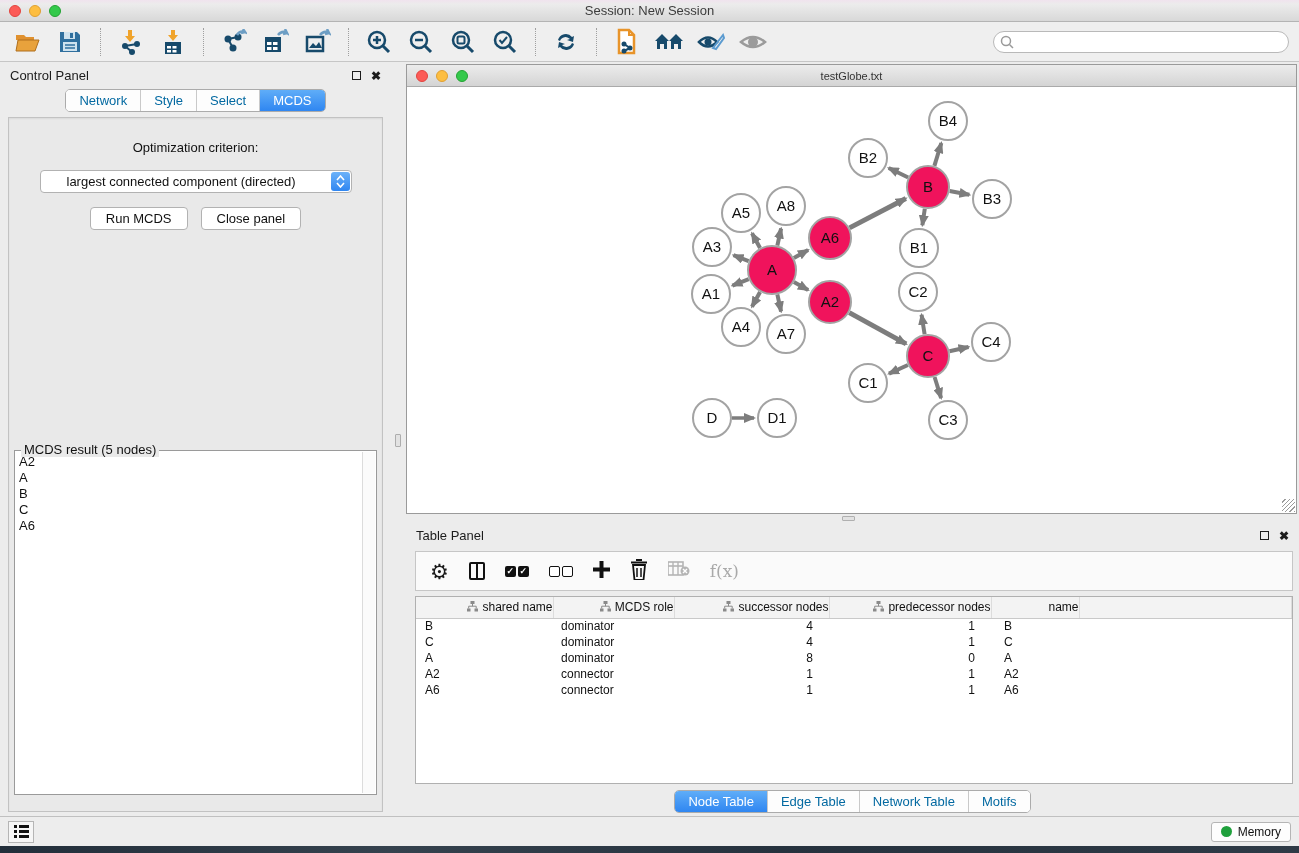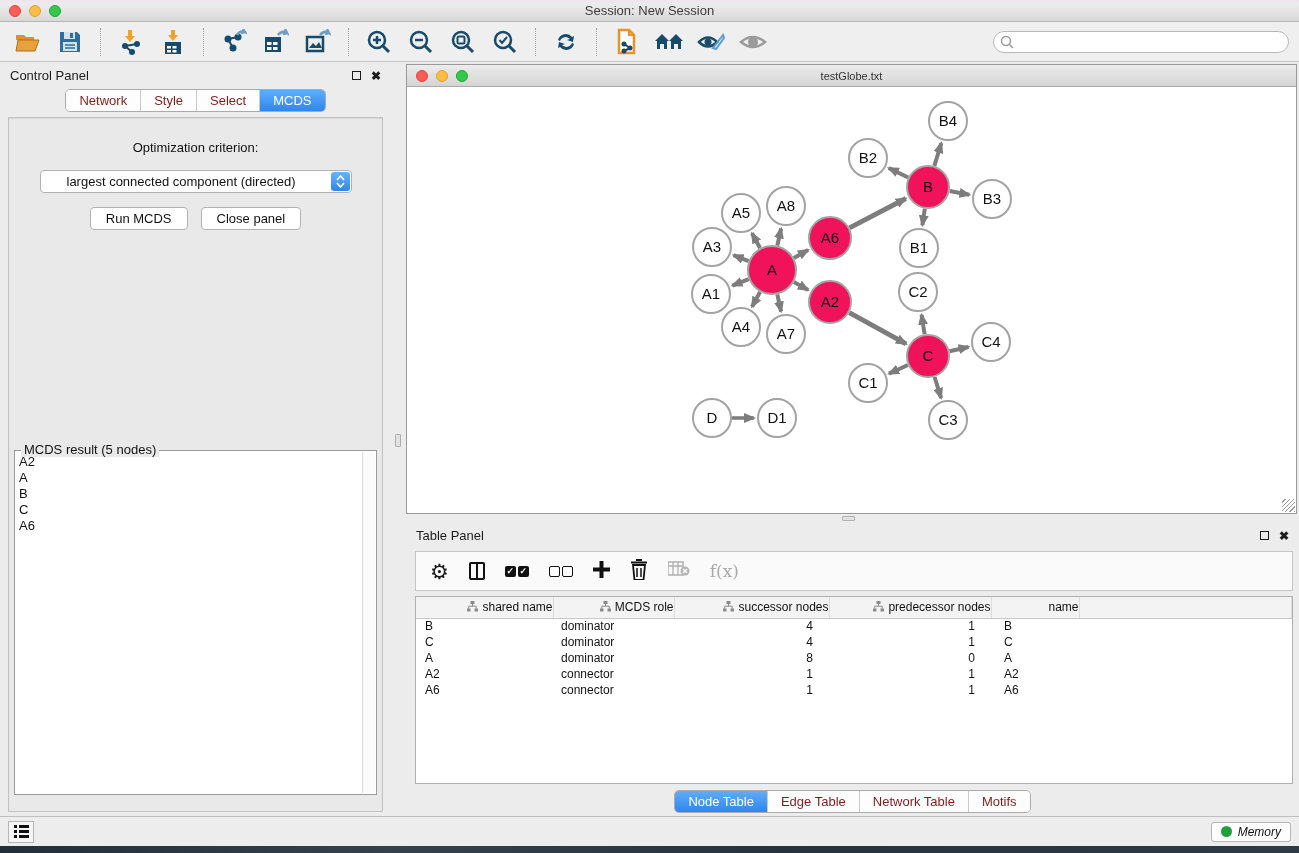--- a/index.html
+++ b/index.html
@@ -38,21 +38,21 @@
   
   .phead { height:27px; display:flex; align-items:center; padding:0 10px; }
   .phead .ptitle { font-size:13px; color:#1c1c1c; }
   .phead .hicons { margin-left:auto; display:flex; align-items:center; gap:10px; }
   .floatbox { width:9px; height:9px; border:1.5px solid #1c1c1c; display:inline-block; }
   .closex { font-size:12px; color:#1c1c1c; font-weight:bold; line-height:1; }
 
   
   .segwrap { text-align:center; }
   .seg { display:inline-flex; border:1px solid #ababab; border-radius:5px; background:#fdfdfd; overflow:hidden; }
-  .seg-btn { padding:3px 13px; font-size:13px; color:#7f1d1d; border-left:1px solid #c9c9c9; background:#fdfdfd; }
+  .seg-btn { padding:3px 13px; font-size:13px; color:#0369a1; border-left:1px solid #c9c9c9; background:#fdfdfd; }
   .seg-btn:first-child { border-left:none; }
   .seg-btn.sel { background:linear-gradient(#5fadf8,#2f86f1); color:#fff; }
 
   
   .cp-body { margin:5px 8px 4px 8px; flex:1; border:1px solid #c2c2c2; background:#e9e9e9;
     box-shadow:inset 0 1px 2px rgba(0,0,0,0.07); display:flex; flex-direction:column; align-items:center; }
   .opt-label { margin-top:22px; font-size:13px; color:#111; }
   .dropdown { margin-top:15px; width:312px; height:23px; background:#fff; border:1px solid #b2b2b2;
     border-radius:4px; display:flex; align-items:center; position:relative; }
   .dropdown .dval { font-size:13px; color:#111; padding-left:26px; white-space:nowrap; }
@@ -104,21 +104,21 @@
   thead th svg { vertical-align:-1px; margin-right:4px; }
   tbody td { height:16px; font-size:12px; color:#111; white-space:nowrap; overflow:hidden; }
   td.c0 { padding-left:9px; } td.c1 { padding-left:8px; }
   td.c2, td.c3 { text-align:right; padding-right:16px; }
   td.c4 { padding-left:13px; }
 
   .ttabs { margin-top:6px; text-align:center; }
 
   
   .statusbar { height:30px; background:#ededed; border-top:1px solid #c0c0c0;
-    display:flex; align-items:center; padding:0 8px;font-style:italic; }
+    display:flex; align-items:center; padding:0 8px; }
   .listbtn { width:26px; height:22px; background:#f6f6f6; border:1px solid #b5b5b5;
     display:flex; align-items:center; justify-content:center; }
   .membtn { margin-left:auto; background:#fdfdfd; border:1px solid #b5b5b5; border-radius:3px;
     padding:2px 9px; display:flex; align-items:center; gap:6px; font-size:12px; color:#111; }
   .memdot { width:11px; height:11px; border-radius:50%; background:#1fa03c; }
   .deskstrip { height:7px; background:linear-gradient(90deg,#222e3a,#35424e 30%,#26323e 60%,#2e3a46); }
 </style>
 </head>
 <body>
 

